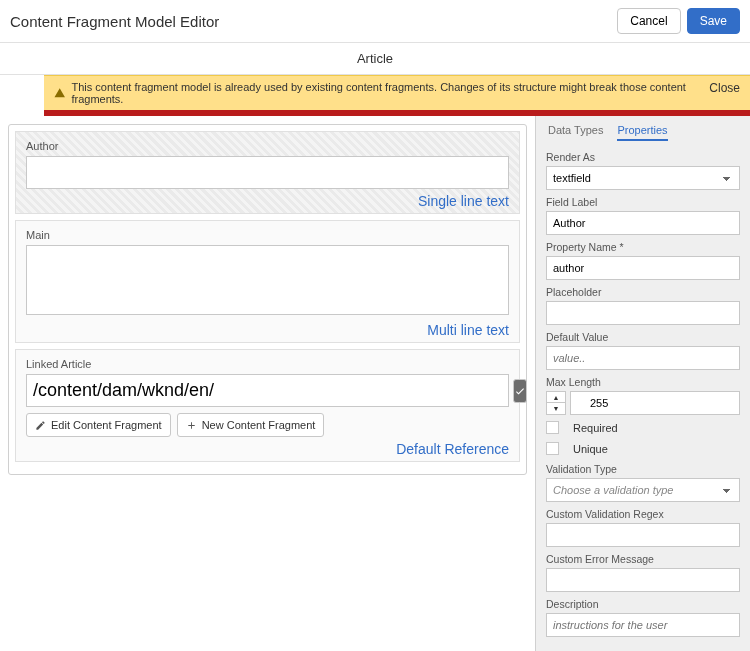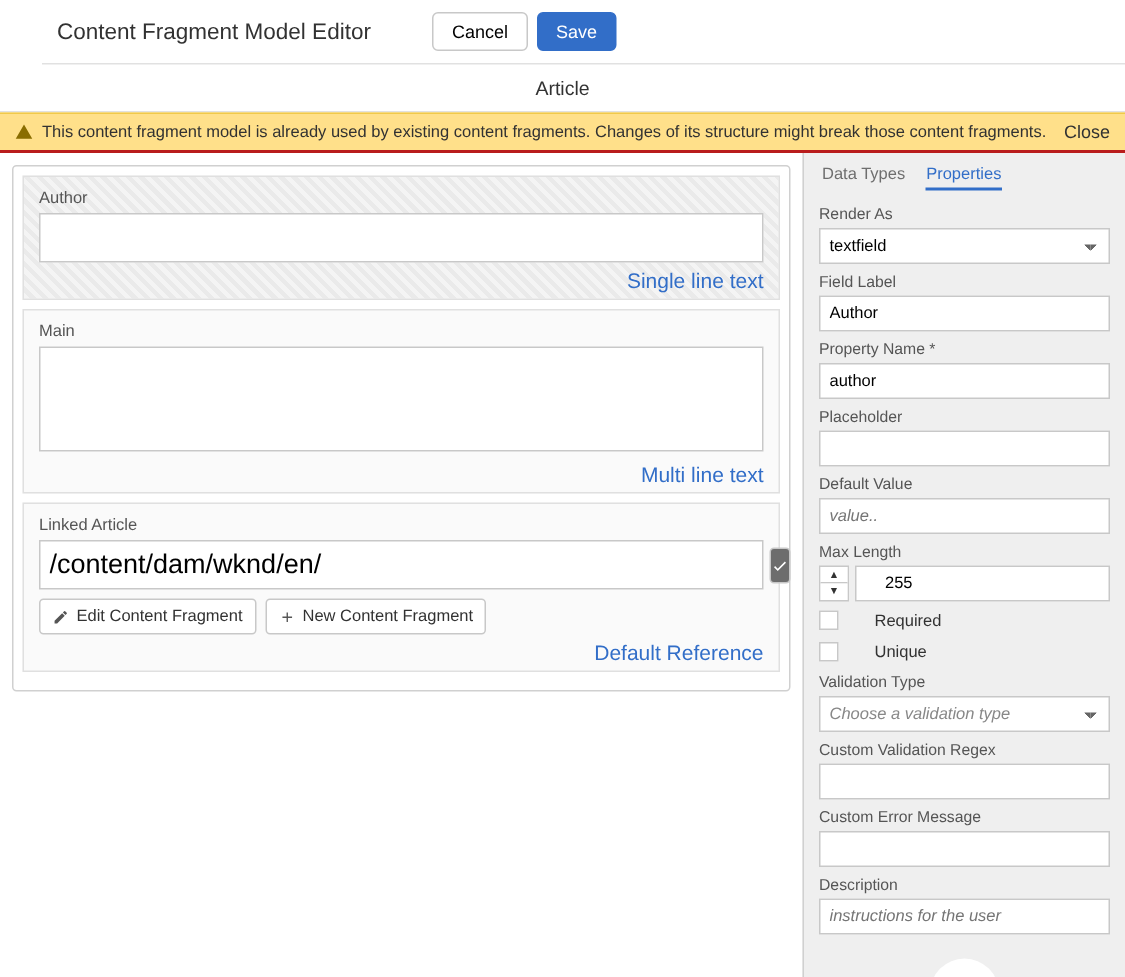--- a/index.html
+++ b/index.html
@@ -1,23 +1,23 @@
 <!DOCTYPE html>
 <html><head>
 <meta charset="utf-8">
 <style>
 * { box-sizing: border-box; margin: 0; padding: 0; }
 body { font-family: -apple-system, BlinkMacSystemFont, "Segoe UI", Arial, sans-serif; font-size: 12px; color: #323232; background: #fff; width: 750px; }
-.topbar { display: flex; align-items: center; justify-content: flex-start; padding: 8px 10px; border-bottom: 1px solid #e1e1e1; margin-left: 28px; }
+.topbar { display: flex; align-items: center; justify-content: space-between; padding: 8px 10px; border-bottom: 1px solid #e1e1e1; }
 .topbar h1 { font-size: 15px; font-weight: 400; color: #323232; }
 .topbar-actions { display: flex; gap: 6px; padding-left: 41px; }
 .btn { border: 1px solid #c8c8c8; background: #fff; border-radius: 4px; padding: 5px 12px; font-size: 12px; cursor: pointer; }
 .btn-primary { background: #326ec8; border-color: #326ec8; color: #fff; }
 .subhead { text-align: center; padding: 8px 0; border-bottom: 1px solid #e1e1e1; font-size: 13px; }
-.banner { background: #ffe08a; border-top: 1px solid #f0c94a; border-bottom: 2px solid #b91c1c; display: flex; align-items: center; justify-content: space-between; padding: 5px 10px; font-size: 11px; color: #323232; }
+.banner { background: #ffe08a; border-top: 1px solid #f0c94a; border-bottom: 6px solid #b91c1c; display: flex; align-items: flex-start; justify-content: space-between; padding: 5px 10px; font-size: 11px; color: #323232; margin-left: 44px; }
 .banner-left { display: flex; align-items: center; gap: 6px; }
 .banner .warn-icon { width: 12px; height: 12px; }
 .banner .close-link { font-size: 12px; cursor: pointer; }
 .workspace { display: flex; }
 .canvas { flex: 1; padding: 8px; }
 .canvas-card { border: 1px solid #d0d0d0; border-radius: 3px; padding: 6px; }
 .field-block { border: 1px solid #e0e0e0; background: #fafafa; padding: 8px 10px 4px 10px; margin-bottom: 6px; }
 .field-block .flabel { font-size: 11px; color: #555; margin-bottom: 4px; display: block; }
 .field-block input[type=text] { width: 100%; border: 1px solid #c8c8c8; padding: 5px 6px; font-size: 18px; background: #fff; }
 .field-block textarea { width: 100%; border: 1px solid #c8c8c8; padding: 5px 6px; font-size: 12px; background: #fff; height: 70px; resize: none; }
@@ -35,21 +35,21 @@
 .tabs .tab.active { color: #326ec8; border-bottom: 2px solid #326ec8; }
 .prop { padding: 4px 10px 2px; }
 .prop-label { font-size: 10.5px; color: #555; margin-bottom: 3px; display: block; }
 .prop input[type=text], .prop select { width: 100%; border: 1px solid #c8c8c8; padding: 5px 6px; font-size: 11px; background: #fff; }
 .prop select { appearance: none; background-image: linear-gradient(45deg, transparent 50%, #666 50%), linear-gradient(135deg, #666 50%, transparent 50%); background-position: calc(100% - 12px) 10px, calc(100% - 8px) 10px; background-size: 4px 4px, 4px 4px; background-repeat: no-repeat; }
 .prop .italic::placeholder { font-style: italic; }
 .maxlen { display: flex; gap: 4px; }
 .stepper { display: flex; flex-direction: column; border: 1px solid #c8c8c8; width: 20px; }
 .stepper div { height: 11px; font-size: 7px; display: flex; align-items: center; justify-content: center; background: #fff; cursor: pointer; }
 .stepper div:first-child { border-bottom: 1px solid #c8c8c8; }
-.check-row { display: flex; align-items: center; gap: 24px; padding: 4px 10px; font-size: 11px; }
+.check-row { display: flex; align-items: center; gap: 14px; padding: 4px 10px; font-size: 11px; }
 .check-row .box { width: 13px; height: 13px; border: 1px solid #c8c8c8; background: #fff; cursor: pointer; }
 .trash-wrap { display:flex; justify-content:center; padding-top:14px; }
 .trash-circle { width: 46px; height: 46px; border-radius: 50%; background: #fff; display:flex; align-items:center; justify-content:center; cursor:pointer; }
 .trash-circle svg { width: 22px; height: 22px; fill: #c8c8c8; }
 </style>
 </head>
 <body>
 
 <div class="topbar">
   <h1>Content Fragment Model Editor</h1>

